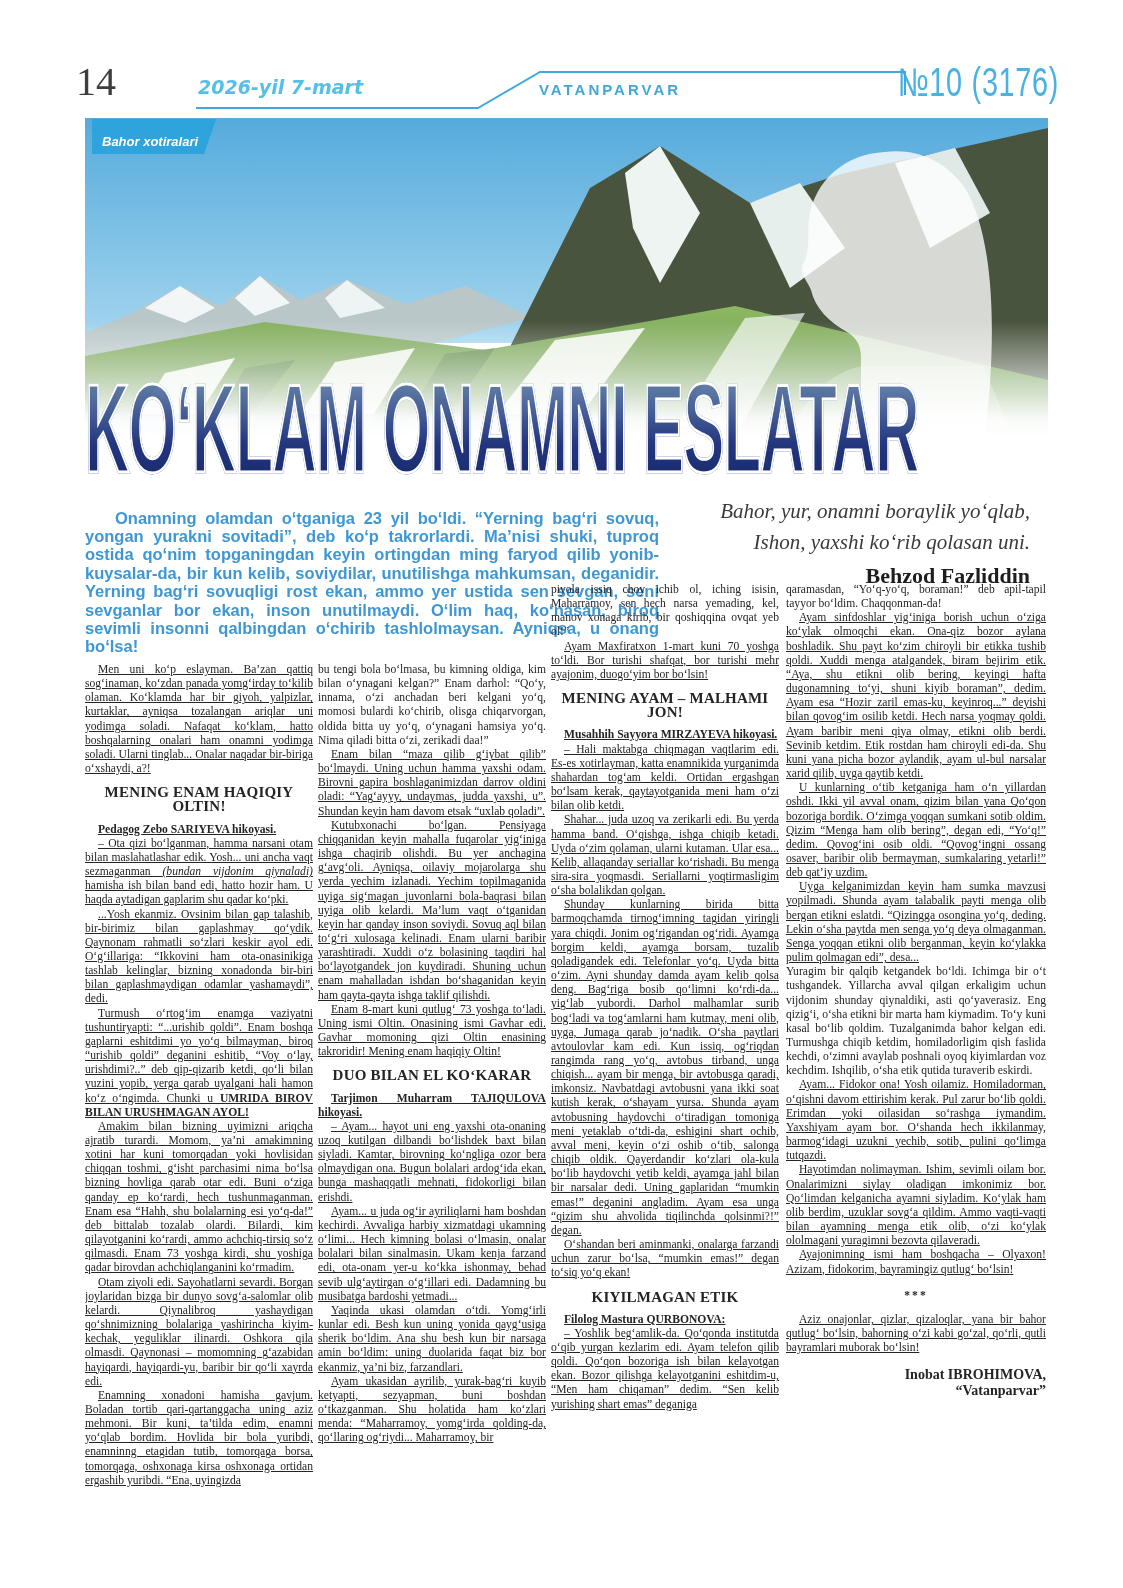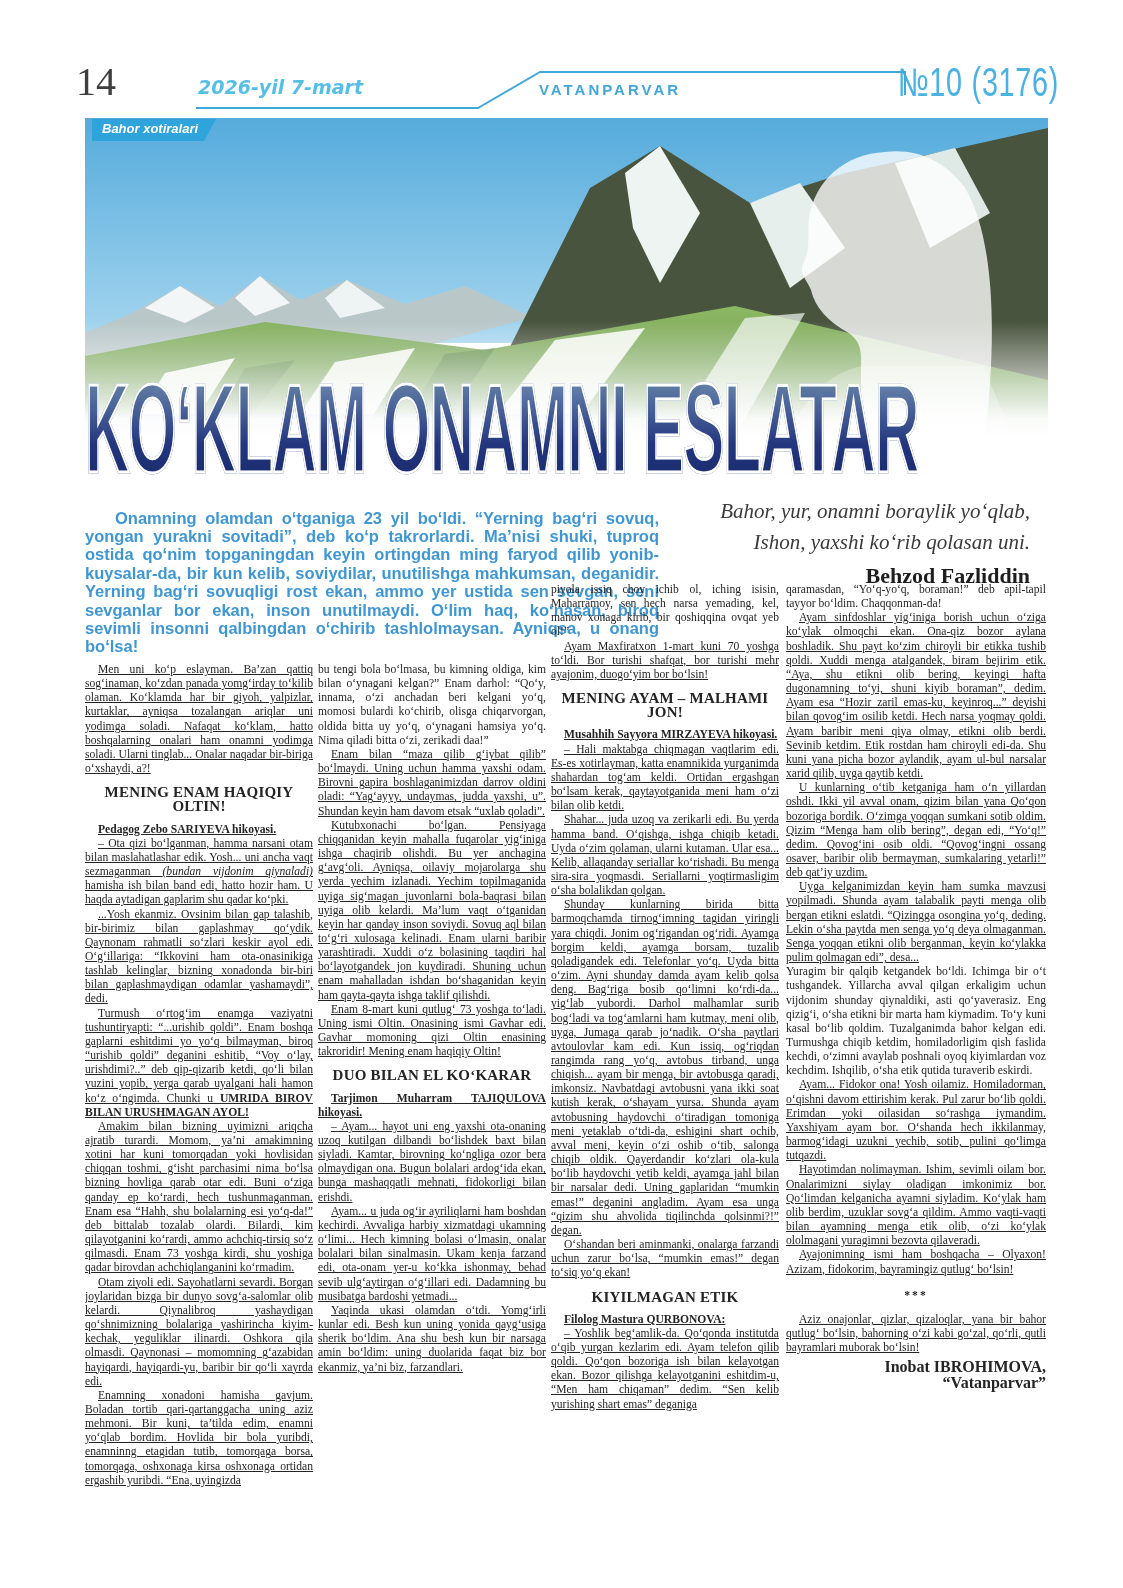--- a/index.html
+++ b/index.html
@@ -10,21 +10,21 @@
   .pgnum{position:absolute;left:76px;top:62px;font:400 40px/1 "Liberation Serif",serif;color:#3e3e3e;}
   .hdr-date{position:absolute;left:198px;top:78px;font:italic 700 19px/1 "DejaVu Sans",sans-serif;color:#55bfe8;}
   .masthead{position:absolute;left:480px;top:82px;width:260px;text-align:center;
             font:700 15px/1 "Liberation Sans",sans-serif;letter-spacing:3px;color:#42a7d8;}
   .issue{position:absolute;right:64px;top:62px;font:400 40px/1 "Liberation Sans",sans-serif;
          color:#4ab2e3;transform:scaleX(.72);transform-origin:right top;letter-spacing:1px;}
   .hdr-rules{position:absolute;left:0;top:0;}
 
   
   .tag{position:absolute;left:92px;top:119px;background:#2fa3dc;color:#fff;
-       font:italic 700 13px/1 "Liberation Sans",sans-serif;padding:3px 18px 6px 10px;
+       font:italic 700 13px/1 "Liberation Sans",sans-serif;padding:16px 18px 6px 10px;
        clip-path:polygon(0 0,100% 0,calc(100% - 12px) 100%,0 100%);}
 
   
   .photo{position:absolute;left:85px;top:118px;width:963px;height:318px;overflow:hidden;}
   .photo svg{display:block;}
   .photo-fade{position:absolute;left:0;bottom:0;width:100%;height:115px;
               background:linear-gradient(rgba(255,255,255,0),rgba(255,255,255,.96) 85%,#fff);}
 
   
   .headline{position:absolute;left:85px;top:366px;width:963px;height:112px;overflow:visible;}
@@ -48,21 +48,21 @@
        text-align:justify;overflow:hidden;}
   .col1{left:85px; top:663px;height:848px;}
   .col2{left:318px;top:663px;height:848px;}
   .col3{left:551px;top:583px;height:928px;}
   .col4{left:786px;top:583px;width:260px;height:932px;}
   .bp{margin:0;}
   .ind{text-indent:13px;text-decoration:underline;}
   .bold{font-weight:700;}
   .bh{font-weight:700;text-align:center;font-size:15px;margin:9px 0;letter-spacing:.2px;}
   .stars{text-align:center;font-weight:700;margin:12px 0 10px;letter-spacing:2px;}
-  .by{text-align:right;font-weight:700;font-size:16px;margin-top:4px;line-height:16px;}
+  .by{text-align:right;font-weight:700;font-size:14px;margin-top:12px;line-height:16px;}
 </style>
 </head>
 <body>
 
 <div class="page">
 
   <div class="pgnum">14</div>
   <div class="hdr-date">2026-yil 7-mart</div>
   <div class="masthead">VATANPARVAR</div>
   <div class="issue">№10 (3176)</div>
@@ -140,20 +140,21 @@
   <div class="col col2">
       <div class="bp"><span>bu tengi bola bo‘lmasa, bu kimning oldiga, kim bilan o‘ynagani kelgan?” Enam darhol: “Qo‘y, innama, o‘zi anchadan beri kelgani yo‘q, momosi bulardi ko‘chirib, olisga chiqarvorgan, oldida bitta uy yo‘q, o‘ynagani hamsiya yo‘q. Nima qiladi bitta o‘zi, zerikadi daa!”</span></div>
       <div class="bp ind"><span>Enam bilan “maza qilib g‘iybat qilib” bo‘lmaydi. Uning uchun hamma yaxshi odam. Birovni gapira boshlaganimizdan darrov oldini oladi: “Yag‘ayyy, undaymas, judda yaxshi, u”. Shundan keyin ham davom etsak “uxlab qoladi”.</span></div>
       <div class="bp ind"><span>Kutubxonachi bo‘lgan. Pensiyaga chiqqanidan keyin mahalla fuqarolar yig‘iniga ishga chaqirib olishdi. Bu yer anchagina g‘avg‘oli. Ayniqsa, oilaviy mojarolarga shu yerda yechim izlanadi. Yechim topilmaganida uyiga sig‘magan juvonlarni bola-baqrasi bilan uyiga olib kelardi. Ma’lum vaqt o‘tganidan keyin har qanday inson soviydi. Sovuq aql bilan to‘g‘ri xulosaga kelinadi. Enam ularni baribir yarashtiradi. Xuddi o‘z bolasining taqdiri hal bo‘layotgandek jon kuydiradi. Shuning uchun enam mahalladan ishdan bo‘shaganidan keyin ham qayta-qayta ishga taklif qilishdi.</span></div>
       <div class="bp ind"><span>Enam 8-mart kuni qutlug‘ 73 yoshga to‘ladi. Uning ismi Oltin. Onasining ismi Gavhar edi. Gavhar momoning qizi Oltin enasining takroridir! Mening enam haqiqiy Oltin!</span></div>
       <div class="bh"><span>DUO BILAN EL KO‘KARAR</span></div>
       <div class="bp bold ind"><span>Tarjimon Muharram TAJIQULOVA hikoyasi.</span></div>
       <div class="bp ind"><span>– Ayam... hayot uni eng yaxshi ota-onaning uzoq kutilgan dilbandi bo‘lishdek baxt bilan siyladi. Kamtar, birovning ko‘ngliga ozor bera olmaydigan ona. Bugun bolalari ardog‘ida ekan, bunga mashaqqatli mehnati, fidokorligi bilan erishdi.</span></div>
       <div class="bp ind"><span>Ayam... u juda og‘ir ayriliqlarni ham boshdan kechirdi. Avvaliga harbiy xizmatdagi ukamning o‘limi... Hech kimning bolasi o‘lmasin, onalar bolalari bilan sinalmasin. Ukam kenja farzand edi, ota-onam yer-u ko‘kka ishonmay, behad sevib ulg‘aytirgan o‘g‘illari edi. Dadamning bu musibatga bardoshi yetmadi...</span></div>
       <div class="bp ind"><span>Yaqinda ukasi olamdan o‘tdi. Yomg‘irli kunlar edi. Besh kun uning yonida qayg‘usiga sherik bo‘ldim. Ana shu besh kun bir narsaga amin bo‘ldim: uning duolarida faqat biz bor ekanmiz, ya’ni biz, farzandlari.</span></div>
+      <div class="bp ind"><span>Ayam ukasidan ayrilib, yurak-bag‘ri kuyib ketyapti, sezyapman, buni boshdan o‘tkazganman. Shu holatida ham ko‘zlari menda: “Maharramoy, yomg‘irda qolding-da, qo‘llaring og‘riydi... Maharramoy, bir</span></div>
     </div>
   <div class="col col3">
       <div class="bp"><span>piyola issiq choy ichib ol, iching isisin, Maharramoy, sen hech narsa yemading, kel, manov xonaga kirib, bir qoshiqqina ovqat yeb ol!”</span></div>
       <div class="bp ind"><span>Ayam Maxfiratxon 1-mart kuni 70 yoshga to‘ldi. Bor turishi shafqat, bor turishi mehr ayajonim, duogo‘yim bor bo‘lsin!</span></div>
       <div class="bh"><span>MENING AYAM – MALHAMI JON!</span></div>
       <div class="bp bold ind"><span>Musahhih Sayyora MIRZAYEVA hikoyasi.</span></div>
       <div class="bp ind"><span>– Hali maktabga chiqmagan vaqtlarim edi. Es-es xotirlayman, katta enamnikida yurganimda shahardan tog‘am keldi. Ortidan ergashgan bo‘lsam kerak, qaytayotganida meni ham o‘zi bilan olib ketdi.</span></div>
       <div class="bp ind"><span>Shahar... juda uzoq va zerikarli edi. Bu yerda hamma band. O‘qishga, ishga chiqib ketadi. Uyda o‘zim qolaman, ularni kutaman. Ular esa... Kelib, allaqanday seriallar ko‘rishadi. Bu menga sira-sira yoqmasdi. Seriallarni yoqtirmasligim o‘sha bolalikdan qolgan.</span></div>
       <div class="bp ind"><span>Shunday kunlarning birida bitta barmoqchamda tirnog‘imning tagidan yiringli yara chiqdi. Jonim og‘rigandan og‘ridi. Ayamga borgim keldi, ayamga borsam, tuzalib qoladigandek edi. Telefonlar yo‘q. Uyda bitta o‘zim. Ayni shunday damda ayam kelib qolsa deng. Bag‘riga bosib qo‘limni ko‘rdi-da... yig‘lab yubordi. Darhol malhamlar surib bog‘ladi va tog‘amlarni ham kutmay, meni olib, uyga, Jumaga qarab jo‘nadik. O‘sha paytlari avtoulovlar kam edi. Kun issiq, og‘riqdan rangimda rang yo‘q, avtobus tirband, unga chiqish... ayam bir menga, bir avtobusga qaradi, imkonsiz. Navbatdagi avtobusni yana ikki soat kutish kerak, o‘shayam yursa. Shunda ayam avtobusning haydovchi o‘tiradigan tomoniga meni yetaklab o‘tdi-da, eshigini shart ochib, avval meni, keyin o‘zi oshib o‘tib, salonga chiqib oldik. Qayerdandir ko‘zlari ola-kula bo‘lib haydovchi yetib keldi, ayamga jahl bilan bir narsalar dedi. Uning gaplaridan “mumkin emas!” deganini angladim. Ayam esa unga “qizim shu ahvolida tiqilinchda qolsinmi?!” degan.</span></div>
       <div class="bp ind"><span>O‘shandan beri aminmanki, onalarga farzandi uchun zarur bo‘lsa, “mumkin emas!” degan to‘siq  yo‘q ekan!</span></div>

